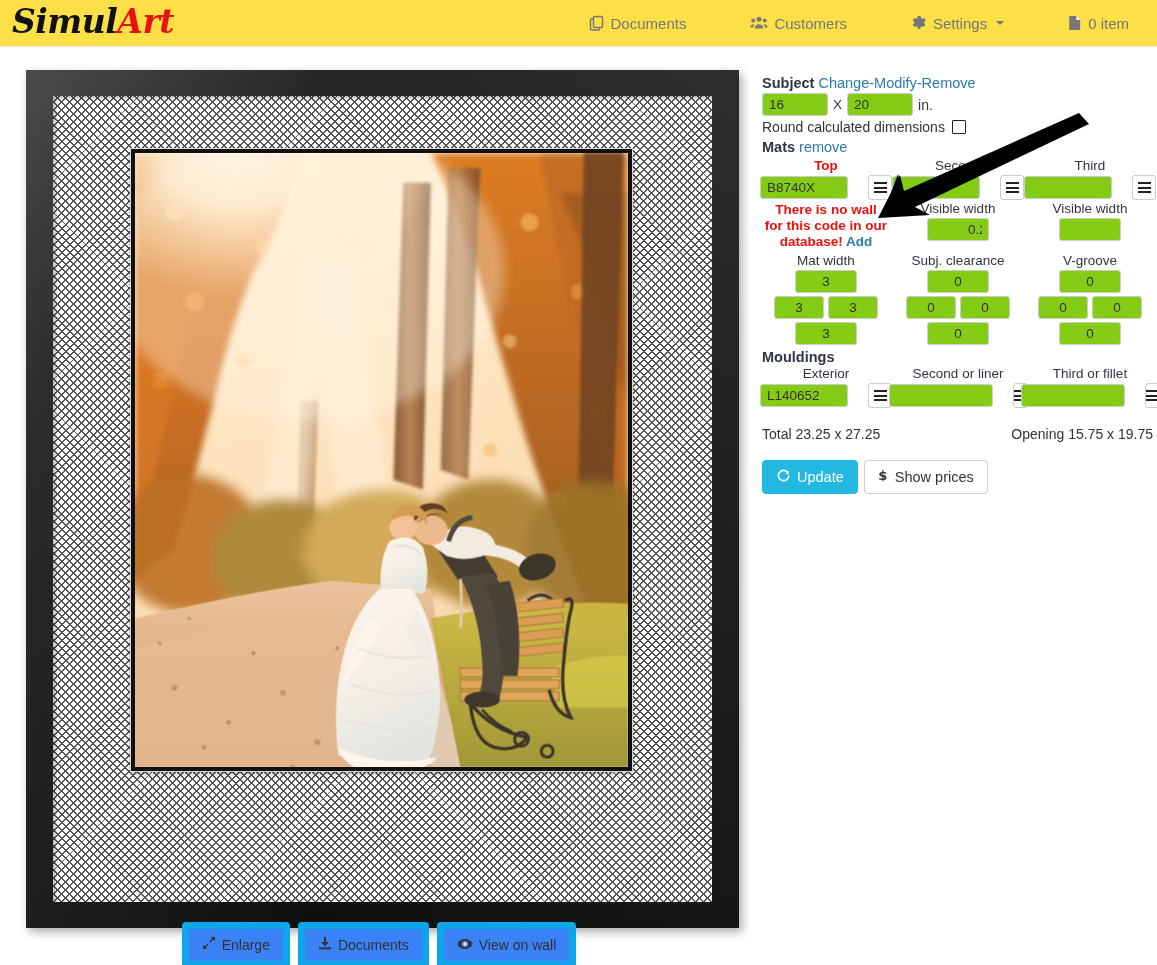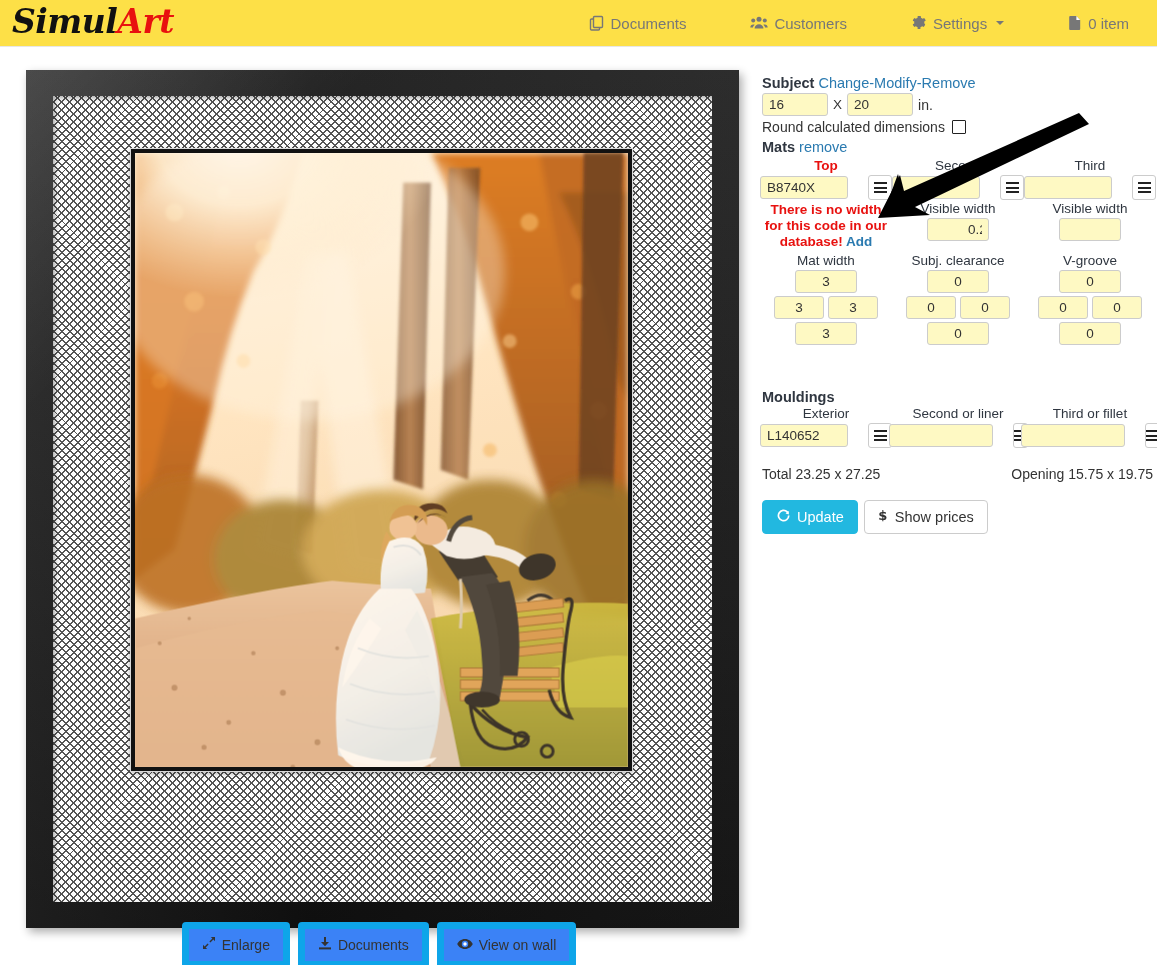--- a/index.html
+++ b/index.html
@@ -123,21 +123,21 @@
   .lnk { color:#2a7ab0; cursor:pointer; }
   .sep { color:#2a7ab0; }
 
   .line1 { position:absolute; left:2px; top:28px; font-size:14.5px; white-space:nowrap; }
   .dims  { position:absolute; left:2px; top:46px; display:flex; align-items:center; gap:5px; }
   .inp {
     border:1px solid #cccccc; border-radius:3px;
     height:23px; padding:1px 6px;
     font-family:"Liberation Sans", sans-serif;
     font-size:13.5px; color:#333;
-    background:#fef9c3;
+    background:#84cc16;
     outline:none;
   }
   .inp-dim { width:66px; }
   .xmark { font-size:13.5px; color:#333; }
   .unit { font-size:14px; color:#333; }
 
   .roundrow {
     position:absolute; left:2px; top:72px;
     display:flex; align-items:center; gap:7px; font-size:14px; color:#333;
   }
@@ -552,21 +552,21 @@
               <i></i>
               <i></i>
             </span>
         </div>
       </div>
     </div>
 
     <div class="col3">
       <div class="c">
         <div class="errtext">
-          <div>There is no width</div>
+          <div>There is no wall</div>
           <div>for this code in our</div>
           <div><span>database!</span> <span class="addlnk">Add</span></div>
         </div>
       </div>
       <div class="c">
         <div class="hdr">Visible width</div>
         <input class="inp inp-vis" value="0.25" style="">
       </div>
       <div class="c">
         <div class="hdr">Visible width</div>
@@ -603,21 +603,21 @@
           <input class="inp inp-sm" value="0" style="">
           <div class="pair">
             <input class="inp inp-tiny" value="0" style="">
             <input class="inp inp-tiny" value="0" style="">
           </div>
           <input class="inp inp-sm" value="0" style="">
         </div>
       </div>
     </div>
 
-    <div style="padding:4px 0 0 2px;margin-top:40px;">
+    <div style="padding:4px 0 0 2px;">
       <span class="mould-title">Mouldings</span>
     </div>
 
     <div class="col3">
       <div class="c">
           <div class="hdr">Exterior</div>
         </div>
       <div class="c">
           <div class="hdr">Second or liner</div>
         </div>

